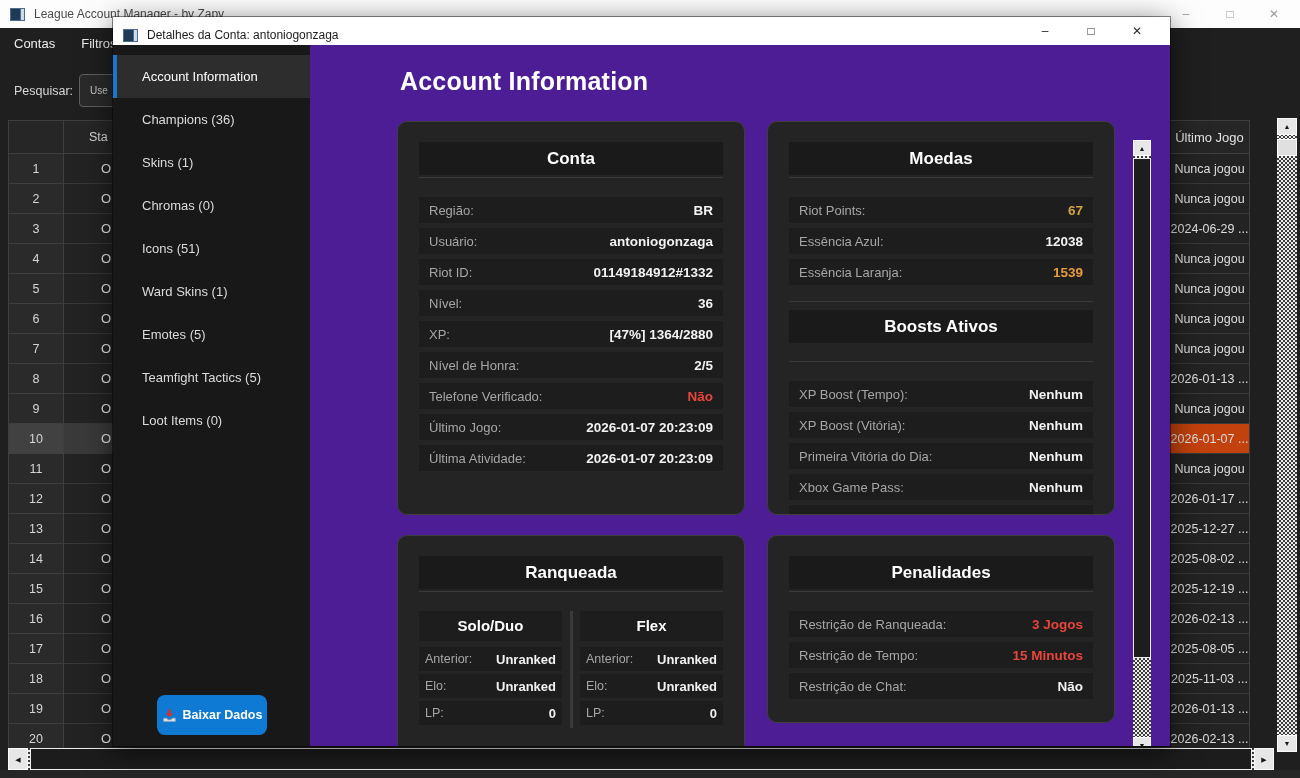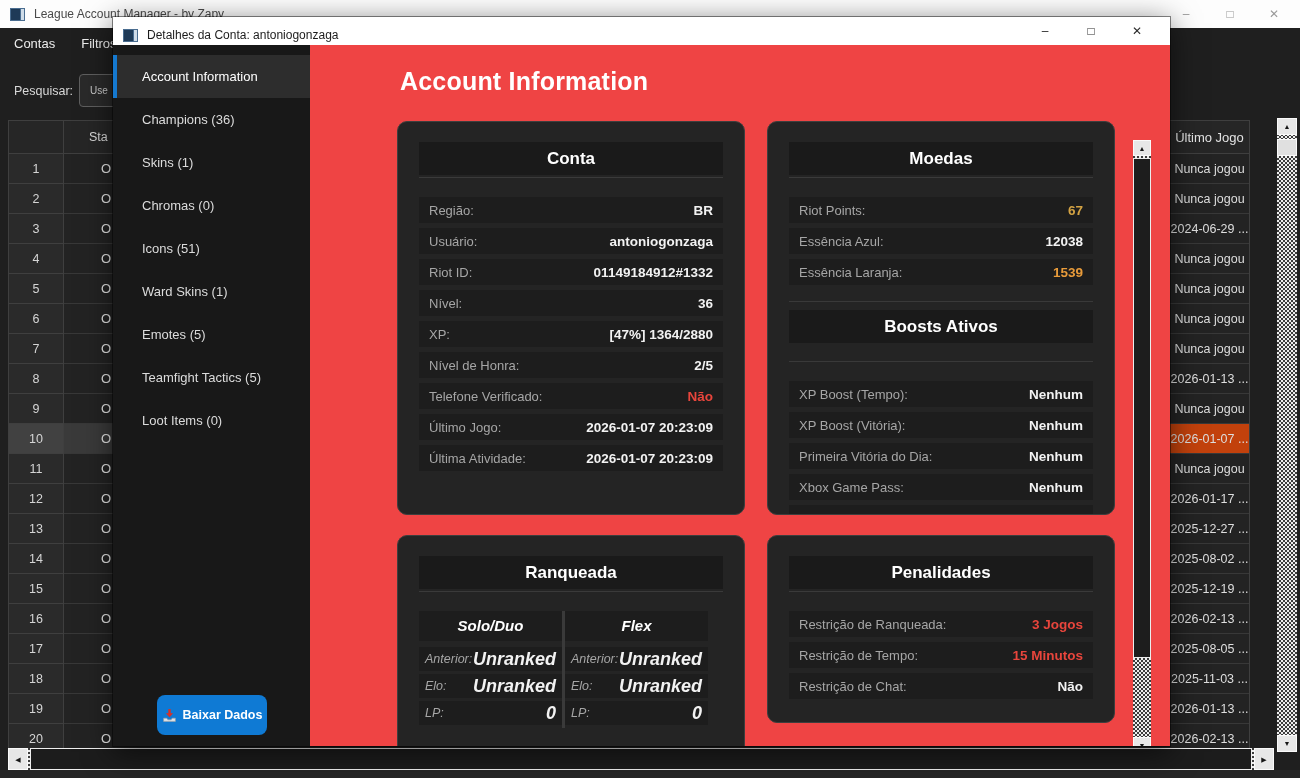--- a/index.html
+++ b/index.html
@@ -59,21 +59,21 @@
   .bottom-strip { position:absolute; left:0; top:770px; width:1300px; height:8px; background:#262626; }
   
   .modal { position:absolute; left:113px; top:17px; width:1057px; height:729px;
     box-shadow:0 6px 28px rgba(0,0,0,.6), 0 0 0 1px rgba(0,0,0,.45); background:#1f1f1f; }
   .modal-titlebar { position:absolute; left:0; top:0; width:100%; height:36px; background:#ffffff;
     display:flex; align-items:center; padding-left:10px; }
   .modal-title { margin-left:9px; font-size:12px; color:#1c1c1c; white-space:nowrap; }
   .m-controls { position:absolute; right:10px; top:0; height:28px; display:flex; }
   .mc { width:46px; height:28px; display:flex; align-items:center; justify-content:center;
     color:#2b2b2b; font-size:12px; }
-  .modal-body { position:absolute; left:0; top:28px; right:0; bottom:0; background:#ef4444; overflow:hidden; }
+  .modal-body { position:absolute; left:0; top:28px; right:0; bottom:0; background:#4c1d95; overflow:hidden; }
   .sidebar { position:absolute; left:0; top:0; bottom:0; width:197px; background:#181818; }
   .nav { padding-top:10px; }
   .nav-item { height:43px; display:flex; align-items:center; padding-left:25px;
     color:#dcdcdc; font-size:13px; border-left:4px solid transparent; }
   .nav-item.selected { background:#2d2d2d; border-left-color:#1579d0; color:#ffffff; }
   .dl-btn { position:absolute; left:44px; top:650px; width:110px; height:40px; background:#0f7ad4;
     border-radius:8px; display:flex; align-items:center; justify-content:center; gap:6px;
     color:#fff; font-size:12.5px; font-weight:bold; }
   .content { position:absolute; left:197px; top:0; width:823px; bottom:0; }
   .content h1 { position:absolute; left:90px; top:22px; font-size:25px; font-weight:bold; color:#fff; letter-spacing:.2px; }
@@ -86,29 +86,29 @@
   .phead { background:#1a1a1a; height:33px; line-height:33px; text-align:center;
     color:#fff; font-size:17px; font-weight:bold; }
   .prows { margin:19px 21px 0; }
   .prow { height:26px; margin-bottom:5px; background:#1d1d1d; display:flex;
     align-items:center; justify-content:space-between; padding:0 10px; }
   .plabel { color:#a6a6a6; font-size:13px; white-space:nowrap; }
   .pvalue { color:#f2f2f2; font-size:13.5px; font-weight:bold; white-space:nowrap; }
   .c-green { color:#3fc452; } .c-red { color:#e8453c; }
   .c-gold { color:#d4a343; } .c-orange { color:#e89b3a; }
   .psub-wrap { margin:16px 21px 0; border-top:1px solid #393939; border-bottom:1px solid #393939; padding:8px 0 18px; }
-  .rq-cols { margin:19px 21px 0; display:flex; justify-content:flex-start;font-style:italic; }
+  .rq-cols { margin:19px 21px 0; display:flex; justify-content:space-between; }
   .rq-col { width:143px; }
   .rq-div { width:3px; background:#3a3a3a; }
   .rq-title { background:#1d1d1d; height:30px; line-height:30px; text-align:center;
     color:#fff; font-size:15px; font-weight:bold; margin-bottom:6px; }
   .rq-row { height:24px; margin-bottom:3px; background:#1d1d1d; display:flex;
     align-items:center; justify-content:space-between; padding:0 6px; }
   .rq-row .plabel { font-size:12.5px; }
-  .rq-row .pvalue { font-size:18px; }
+  .rq-row .pvalue { font-size:13px; }
   .m-scroll { position:absolute; left:1020px; top:95px; width:18px; height:613px; }
   .ms-up { position:absolute; left:0; top:0; width:18px; height:16px; }
   .ms-thumb { position:absolute; left:0; top:18px; width:18px; height:500px; background:#1d1d1d; border:1px solid #ececec; }
   .ms-down { position:absolute; left:0; bottom:0; width:18px; height:16px; }
 </style>
 </head>
 <body>
 
 <div class="stage">
 

